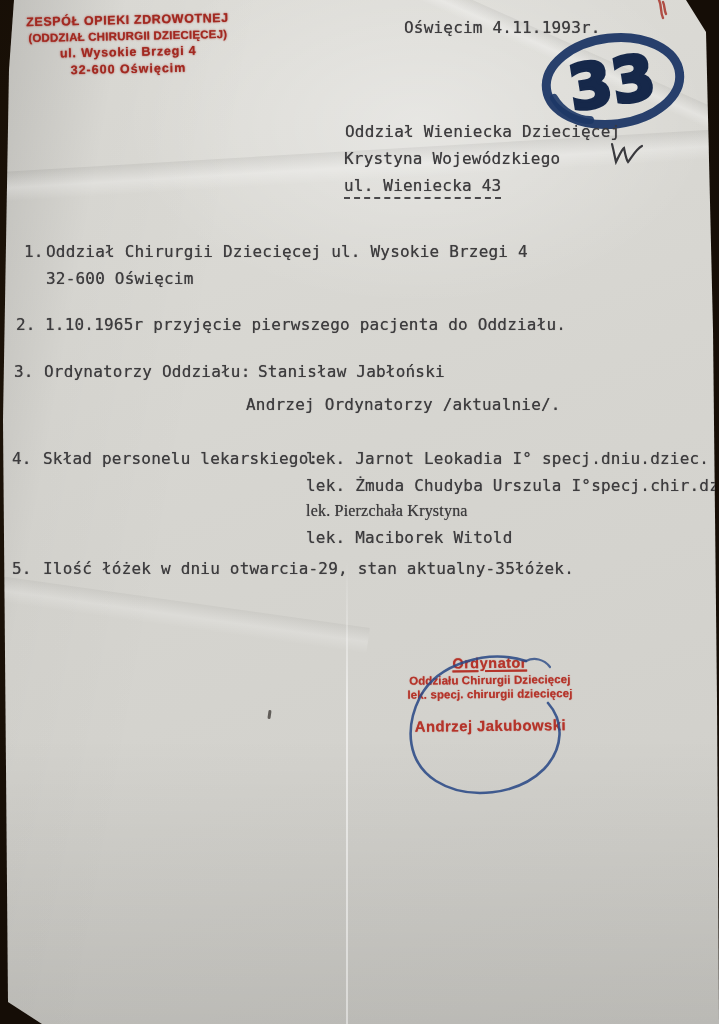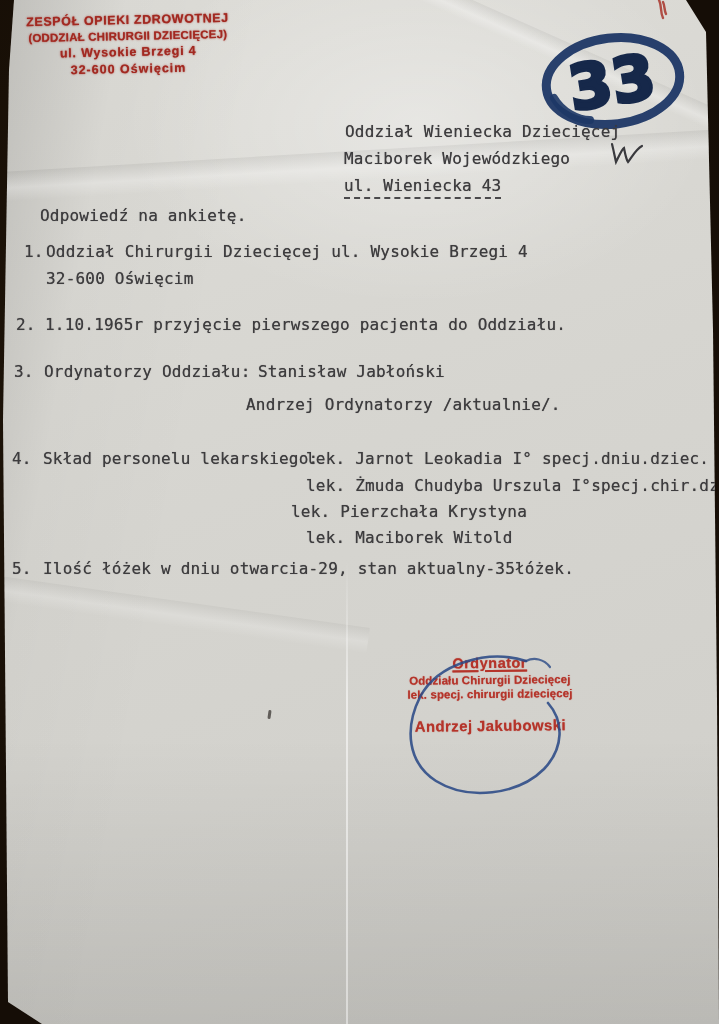--- a/index.html
+++ b/index.html
@@ -82,42 +82,42 @@
     <div class="crease crease-v1"></div>
     <div class="speck"></div>
 
     <div class="stamp-top">
       <div class="s1">ZESPÓŁ OPIEKI ZDROWOTNEJ</div>
       <div class="s2">(ODDZIAŁ CHIRURGII DZIECIĘCEJ)</div>
       <div class="s3">ul. Wysokie Brzegi 4</div>
       <div class="s4">32-600 Oświęcim</div>
     </div>
 
+    <div class="tw" style="left:404px; top:18px;">Oświęcim 4.11.1993r.</div>
 
     <svg style="left:653px; top:0;" width="18" height="22">
       <path d="M6 0 C 9 6, 7 12, 10 18 M10 2 C 12 6, 11 10, 13 14" stroke="#a8352b" stroke-width="2.4" fill="none" stroke-linecap="round" opacity="0.85"></path>
     </svg>
 
     <svg style="left:538px; top:24px;" width="152" height="110">
       <ellipse cx="75" cy="57" rx="67" ry="43" transform="rotate(-7 75 57)" fill="none" stroke="#1d3766" stroke-width="9" stroke-linecap="round" opacity="0.95"></ellipse>
       <path d="M16 74 C 24 88, 40 96, 52 96" fill="none" stroke="#1d3766" stroke-width="8" stroke-linecap="round" opacity="0.9"></path>
       <text x="74" y="80" text-anchor="middle" transform="rotate(-9 74 60)" font-family="DejaVu Sans, sans-serif" font-weight="bold" font-size="62" fill="#16284a" stroke="#16284a" stroke-width="3.5">33</text>
     </svg>
 
     <div>
       <div class="tw" style="left:345px; top:122px;">Oddział Wieniecka Dziecięcej</div>
-      <div class="tw" style="left:344px; top:149px;">Maciborek Wojewódzkiego</div>
+      <div class="tw" style="left:344px; top:149px;">Krystyna Wojewódzkiego</div>
       <div class="tw dashed-underline" style="left:344px; top:176px;">ul. Wieniecka 43</div>
     </div>
 
     <svg style="left:608px; top:136px;" width="40" height="36">
       <path d="M4 8 C 6 16, 7 22, 8 26 C 11 20, 14 13, 16 12 C 17 17, 18 23, 20 26 C 24 21, 28 13, 34 10" fill="none" stroke="#3a3a3e" stroke-width="2.2" stroke-linecap="round"></path>
     </svg>
 
-    <div class="tw" style="left:40px; top:206px;">Odpowiedź na ankietę.</div>
 
     <div>
       <div class="tw" style="left:24px; top:242px;">1.</div>
       <div class="tw" style="left:46px; top:242px;">Oddział Chirurgii Dziecięcej  ul. Wysokie Brzegi 4</div>
       <div class="tw" style="left:46px; top:269px;">32-600 Oświęcim</div>
     </div>
 
     <div>
       <div class="tw" style="left:16px; top:315px;">2.</div>
       <div class="tw" style="left:45px; top:315px;">1.10.1965r przyjęcie pierwszego pacjenta do Oddziału.</div>
@@ -128,21 +128,21 @@
       <div class="tw" style="left:44px; top:362px;">Ordynatorzy Oddziału:</div>
       <div class="tw" style="left:246px; top:362px;margin-left:12px;">Stanisław Jabłoński</div>
       <div class="tw" style="left:246px; top:395px;">Andrzej Ordynatorzy /aktualnie/.</div>
     </div>
 
     <div>
       <div class="tw" style="left:12px; top:449px;">4.</div>
       <div class="tw" style="left:43px; top:449px;">Skład personelu lekarskiego:</div>
       <div class="tw" style="left:306px; top:449px;">lek. Jarnot Leokadia  I° specj.dniu.dziec.</div>
       <div class="tw" style="left:306px; top:476px;">lek. Żmuda Chudyba Urszula  I°specj.chir.dziec</div>
-      <div class="tw" style="left:291px; top:502px;">lek. Pierzchała Krystyna</div>
+      <div class="tw" style="left:306px; top:502px;font-family:Liberation Serif, serif;">lek. Pierzchała Krystyna</div>
       <div class="tw" style="left:306px; top:528px;text-align:right;">lek. Maciborek Witold</div>
     </div>
 
     <div>
       <div class="tw" style="left:12px; top:559px;">5.</div>
       <div class="tw" style="left:43px; top:559px;text-align:right;">Ilość łóżek w dniu otwarcia-29, stan aktualny-35łóżek.</div>
     </div>
 
     <div class="stamp-sig">
       <div class="title">Ordynator</div>

